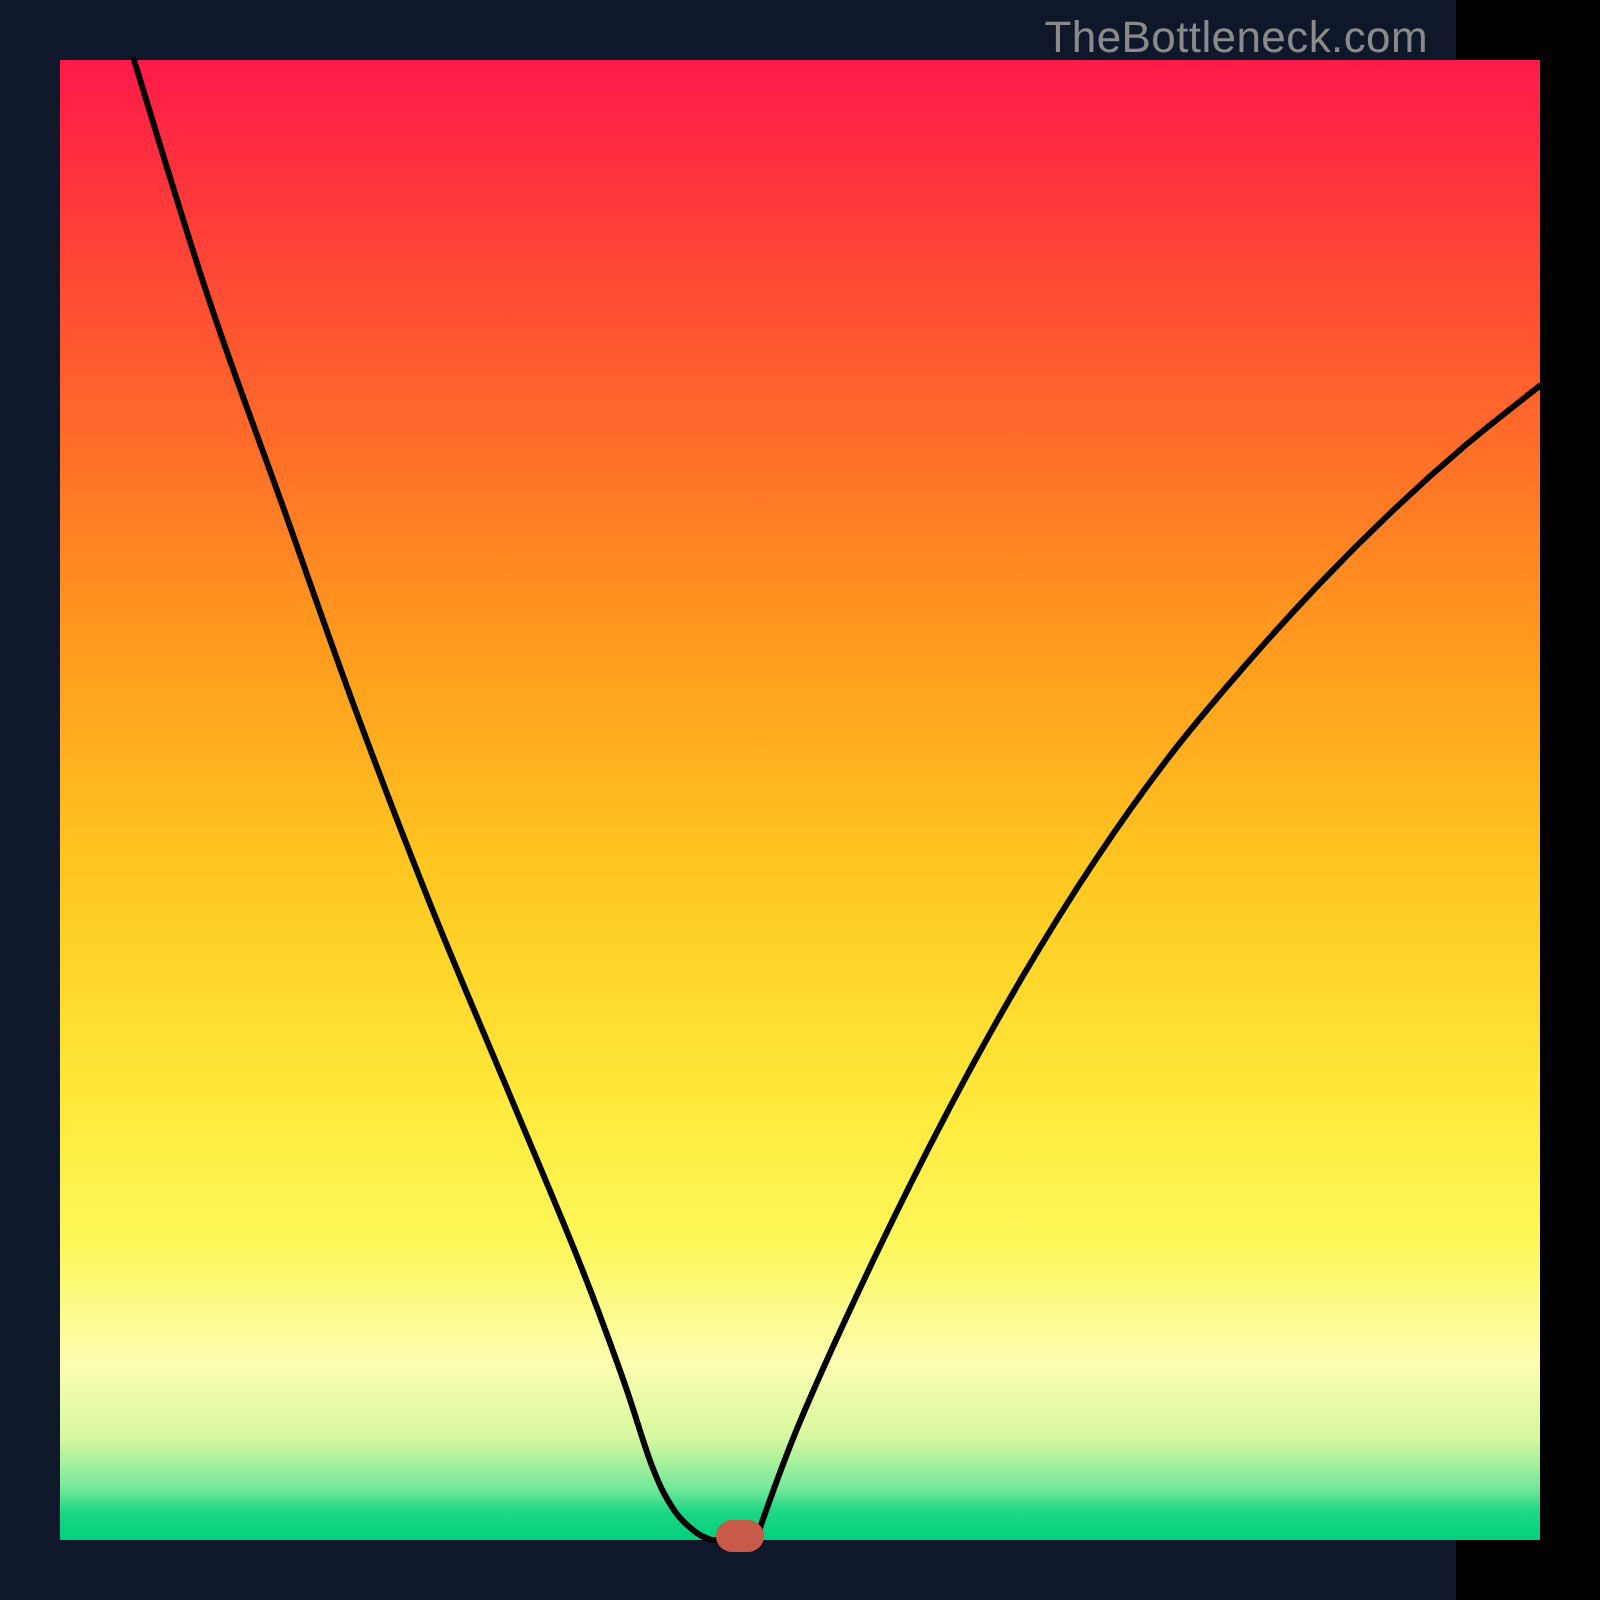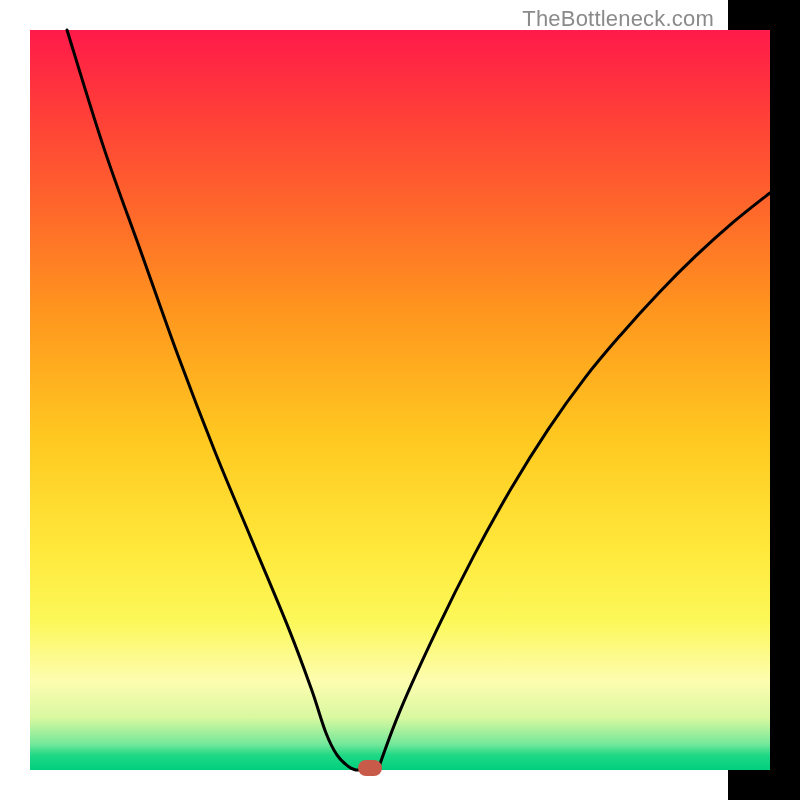--- a/index.html
+++ b/index.html
@@ -8,21 +8,21 @@
     width: 800px;
     height: 800px;
     background: #000;
     overflow: hidden;
     font-family: Arial, Helvetica, sans-serif;
   }
   .frame {
     position: relative;
     width: 728px;
     height: 800px;
-    background: #ffffff;
+    background: #0f172a;
   }
   .plot-area {
     position: absolute;
     left: 30px;
     top: 30px;
     width: 740px;
     height: 740px;
     background: linear-gradient(
       to bottom,
       #ff1a4a 0%,

